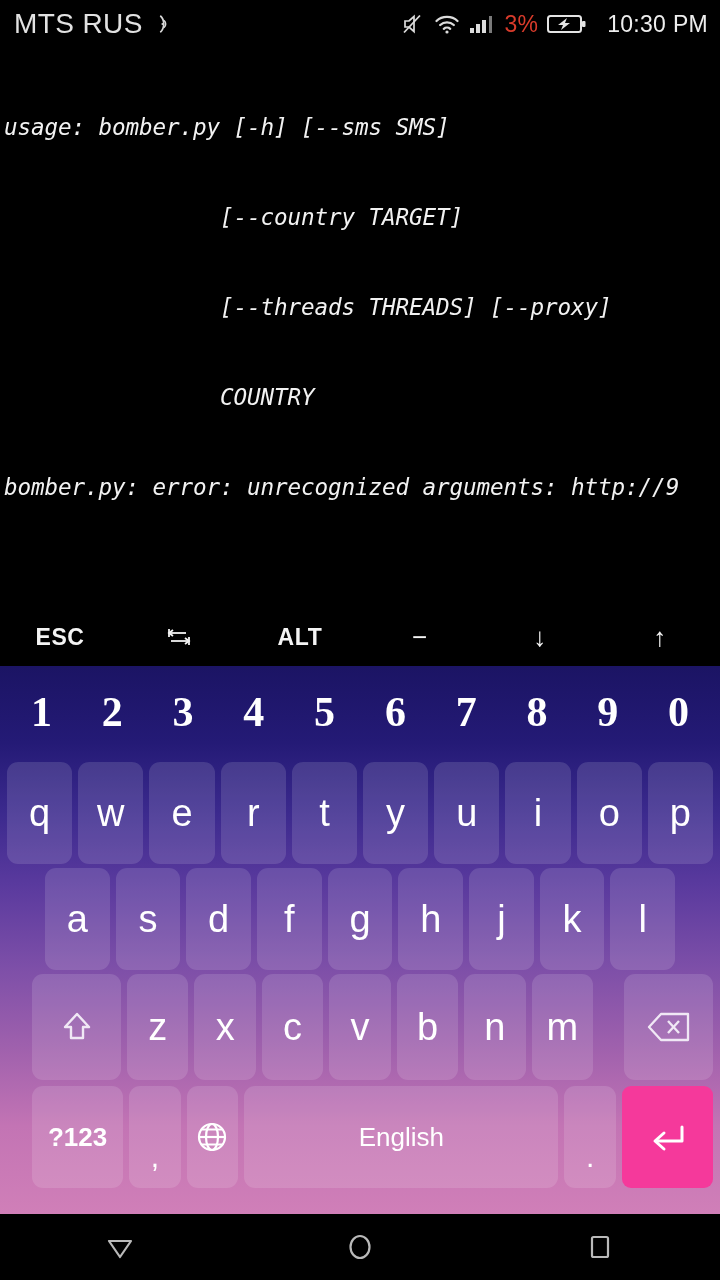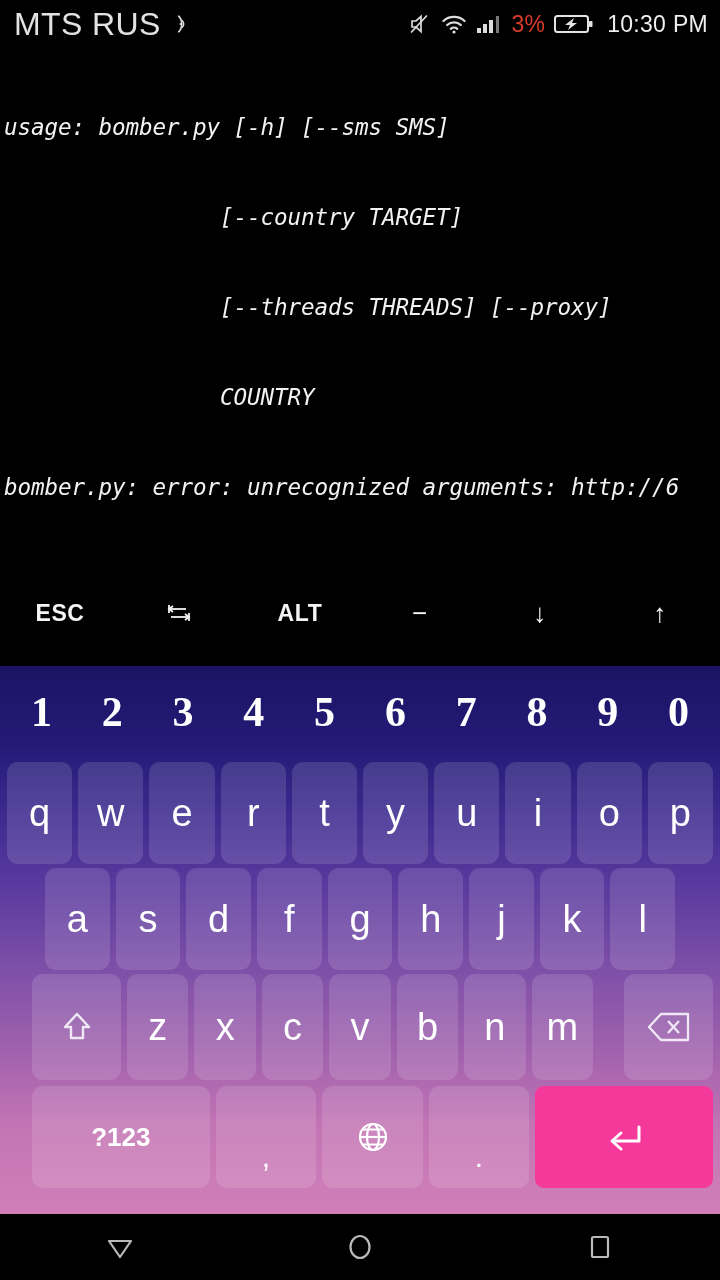--- a/index.html
+++ b/index.html
@@ -10,41 +10,41 @@
 
   
   .statusbar {
     height:48px; width:100%;
     background:#000; color:#e8e8e8;
     display:flex; align-items:center;
     padding:0 12px 0 14px;
     font-size:23px;
   }
   .sb-left { display:flex; align-items:center; gap:9px; }
-  .carrier { font-size:32px; letter-spacing:.4px; color:#e2e2e2; }
+  .carrier { font-size:28px; letter-spacing:.4px; color:#e2e2e2; }
   .sb-right { margin-left:auto; display:flex; align-items:center; gap:9px; }
   .sb-icon { display:flex; align-items:center; }
   .batt-pct { color:#d93b2b; font-size:23px; letter-spacing:.2px; }
-  .clock { font-size:23px; color:#eee; letter-spacing:.3px; margin-left:4px; }
+  .clock { font-size:23px; color:#eee; letter-spacing:.3px; margin-left:11px; }
 
   
   .terminal {
     position:absolute; top:48px; left:0; width:720px; height:552px;
     background:#000; color:#f2f2f2;
     font-family:"DejaVu Sans Mono","Liberation Mono", monospace;
     font-size:22.6px; line-height:30px;
     padding:4px 0 0 4px;
     white-space:pre; overflow:hidden;
     letter-spacing:-0.1px;
   }
   .tline { height:30px;font-style:italic; }
 
   
   .extrabar {
-    position:absolute; top:580px; left:0; width:720px; height:66px;
+    position:absolute; top:604px; left:0; width:720px; height:66px;
     background:#000; display:flex; align-items:center;
     color:#f2f2f2;
   }
   .xkey {
     flex:1; text-align:center; font-size:23px; font-weight:bold;
     letter-spacing:.6px; color:#f4f4f4;
     display:flex; align-items:center; justify-content:center; height:100%;
   }
   .xkey.sym { font-weight:normal; font-size:26px; }
 
@@ -154,21 +154,21 @@
       </span>
       <span class="clock">10:30 PM</span>
     </div>
   </div>
 
   <div class="terminal">
     <div class="tline">usage: bomber.py [-h] [--sms SMS]</div>
     <div class="tline">                [--country TARGET]</div>
     <div class="tline">                [--threads THREADS] [--proxy]</div>
     <div class="tline">                COUNTRY</div>
-    <div class="tline">bomber.py: error: unrecognized arguments: http://6</div>
+    <div class="tline">bomber.py: error: unrecognized arguments: http://9</div>
     
     
     
     
     
     
     
     
     
     
@@ -270,20 +270,21 @@
         <span class="ico">
           <svg width="40" height="40" viewBox="0 0 40 40">
             <circle cx="20" cy="20" r="13" fill="none" stroke="#fff" stroke-width="2.2"></circle>
             <ellipse cx="20" cy="20" rx="6" ry="13" fill="none" stroke="#fff" stroke-width="2.2"></ellipse>
             <line x1="7" y1="20" x2="33" y2="20" stroke="#fff" stroke-width="2.2"></line>
             <line x1="9.5" y1="12.5" x2="30.5" y2="12.5" stroke="#fff" stroke-width="2"></line>
             <line x1="9.5" y1="27.5" x2="30.5" y2="27.5" stroke="#fff" stroke-width="2"></line>
           </svg>
         </span>
       </div>
+      <div class="key space">English</div>
       <div class="key small punct">.</div>
       <div class="key enter">
         <span class="ico">
           <svg width="46" height="40" viewBox="0 0 46 40">
             <path d="M38 10 L38 24 L12 24" fill="none" stroke="#fff" stroke-width="3" stroke-linecap="round" stroke-linejoin="round"></path>
             <path d="M20 16 L11 24 L20 32" fill="none" stroke="#fff" stroke-width="3" stroke-linecap="round" stroke-linejoin="round"></path>
           </svg>
         </span>
       </div>
     </div>

